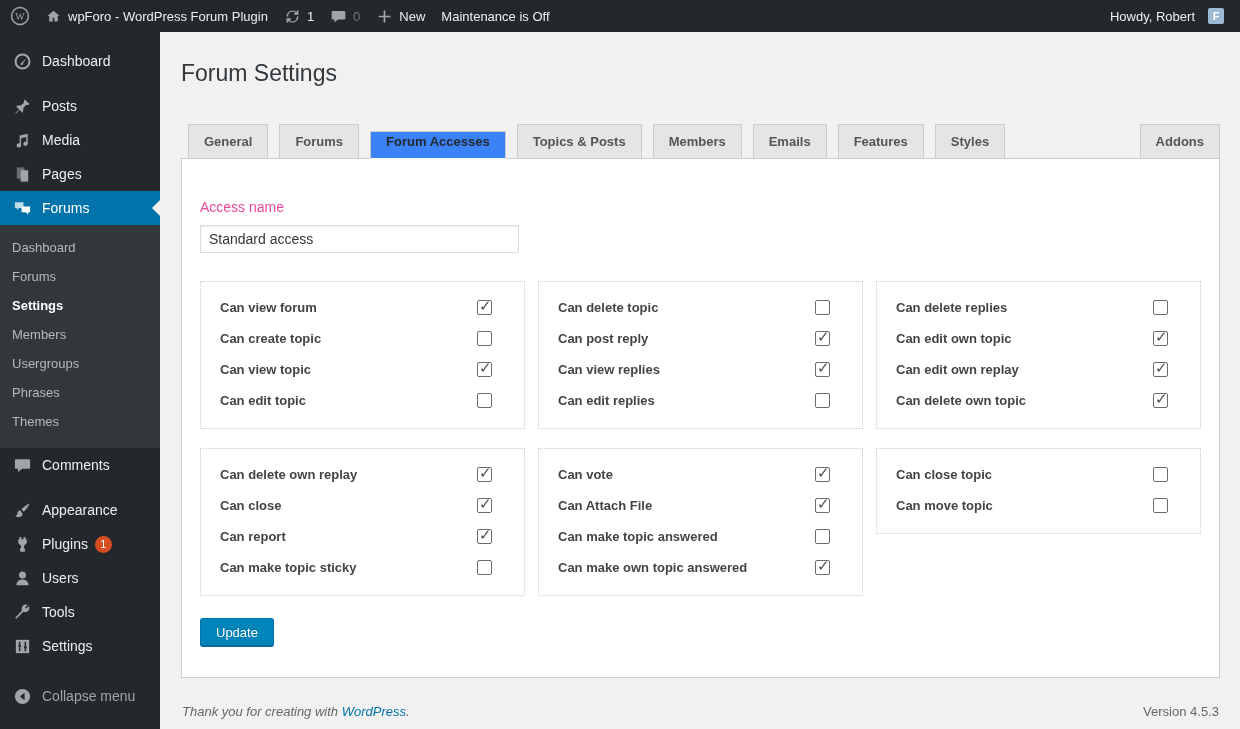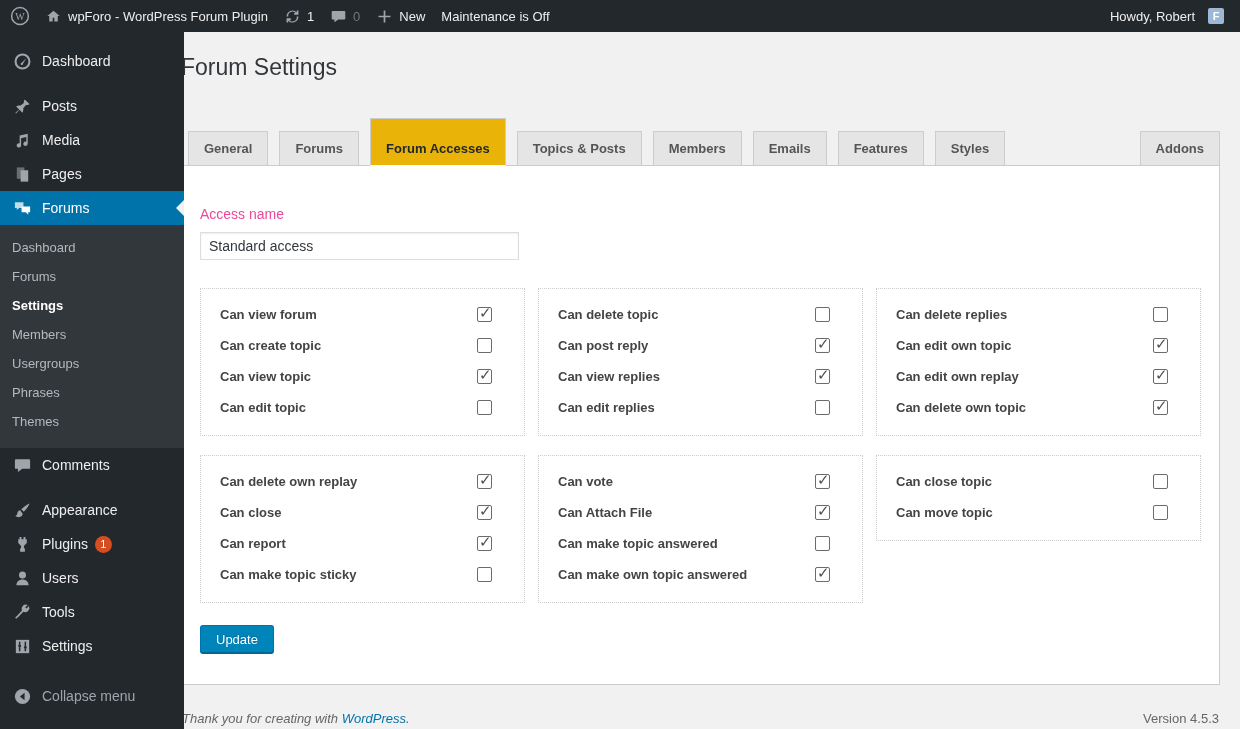--- a/index.html
+++ b/index.html
@@ -15,21 +15,21 @@
   .ab-item .icon svg { width:17px; height:17px; }
   .ab-logo { padding:0 7px 0 10px; }
   .ab-logo .icon svg { width:20px; height:20px; }
   .dim { color:#72777c; }
   .ab-right { margin-left:auto; display:flex; align-items:center; padding-right:8px;justify-content:flex-end; }
   .avatar { display:inline-block; width:16px; height:16px; border-radius:2px;
     background:var(--avatar-bg,#9cb8d2); color:#fff; font-size:11px; font-weight:bold;
     text-align:center; line-height:16px; margin-left:7px; }
 
   
-  .sidebar { position:absolute; top:32px; left:0; bottom:0; width:184px; background:#23282d;
+  .sidebar { position:absolute; top:32px; left:0; bottom:0; width:160px; background:#23282d;
     padding-top:12px; z-index:5; }
   .menu-item { position:relative; display:flex; align-items:center; height:34px;
     padding-left:13px; color:#eee; font-size:14px; cursor:pointer; }
   .menu-item .icon { display:flex; align-items:center; width:20px; color:#a0a5aa; margin-right:9px; }
   .menu-item .icon svg { width:19px; height:19px; }
   .menu-item.active { background:var(--accent,#0073aa); color:#fff; }
   .menu-item.active .icon { color:#fff; }
   .menu-item.active::after { content:""; position:absolute; right:0; top:50%; margin-top:-8px;
     border:8px solid transparent; border-right-color:#f1f1f1; }
   .menu-gap { height:11px; }
@@ -37,26 +37,26 @@
     border-radius:9px; background:var(--badge,#d54e21); color:#fff; font-size:11px;
     line-height:17px; text-align:center; }
   .submenu { background:#32373c; padding:8px 0 12px; }
   .submenu-item { padding:7px 0 7px 12px; color:#b4b9be; font-size:13px; cursor:pointer; }
   .submenu-item.active { color:#fff; font-weight:bold; }
   .collapse-item { margin-top:16px; color:#a0a5aa; }
   .collapse-item .mi-label { color:#a0a5aa; }
 
   
   .main { position:absolute; left:160px; top:32px; right:0; bottom:0; padding:0 20px 0 21px; }
-  .page-title { margin-top:20px; font-size:23px; font-weight:400; color:#32373c; line-height:30px; }
+  .page-title { margin-top:26px; font-size:23px; font-weight:400; color:#32373c; line-height:30px; }
   .tabs { display:flex; align-items:flex-end; gap:11px; margin-top:36px; padding-left:7px;
     position:relative; z-index:2; margin-bottom:-1px; }
   .tab { background:#e5e5e5; border:1px solid #ccc; color:#555; font-size:13px; font-weight:bold;
     padding:9px 15px; cursor:pointer; white-space:nowrap; }
-  .tab.active { background:#eab308; border-bottom-color:#fff; color:#23282d; padding-top:22px; }
+  .tab.active { background:#3b82f6; border-bottom-color:#fff; color:#23282d; padding-top:2px; }
   .tab.right { margin-left:auto; }
 
   .panel { position:relative; z-index:1; background:#fff; border:1px solid #ccc;
     padding:40px 18px 30px; }
   .access-label { font-size:14px; color:#ec4899; }
   .access-input { display:block; margin-top:10px; width:319px; height:28px; padding:0 8px;
     border:1px solid #ddd; box-shadow:inset 0 1px 2px rgba(0,0,0,.07); font-size:14px;
     color:#32373c; font-family:"Liberation Sans", sans-serif; background:#fff; }
 
   .groups { display:grid; grid-template-columns:repeat(3,1fr); column-gap:13px; row-gap:19px;

